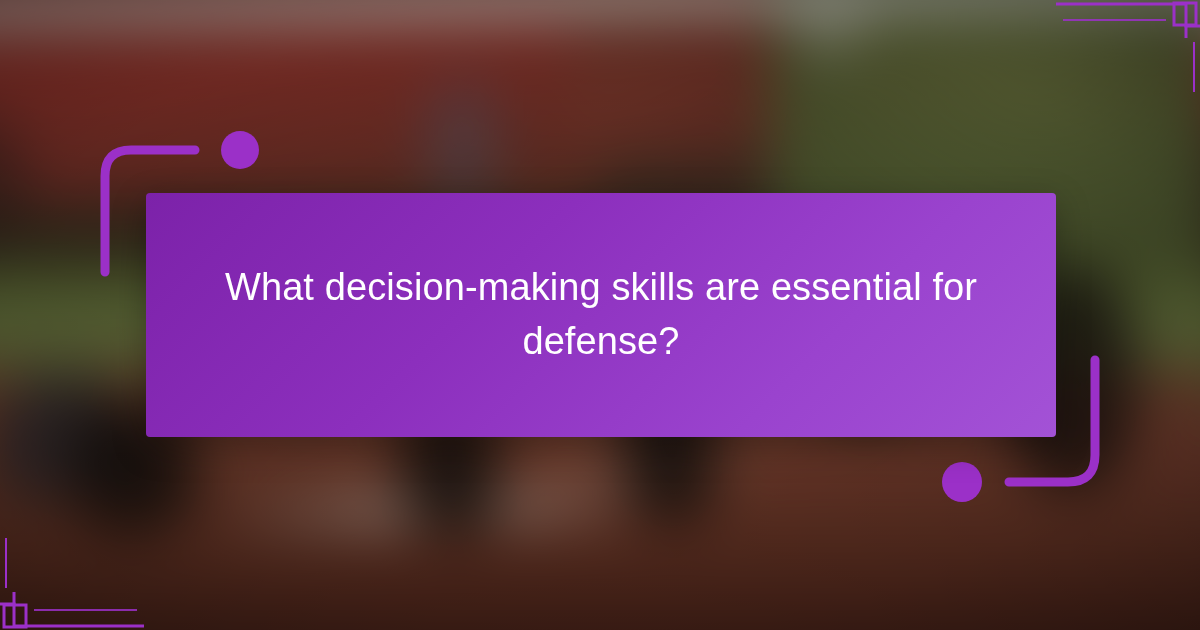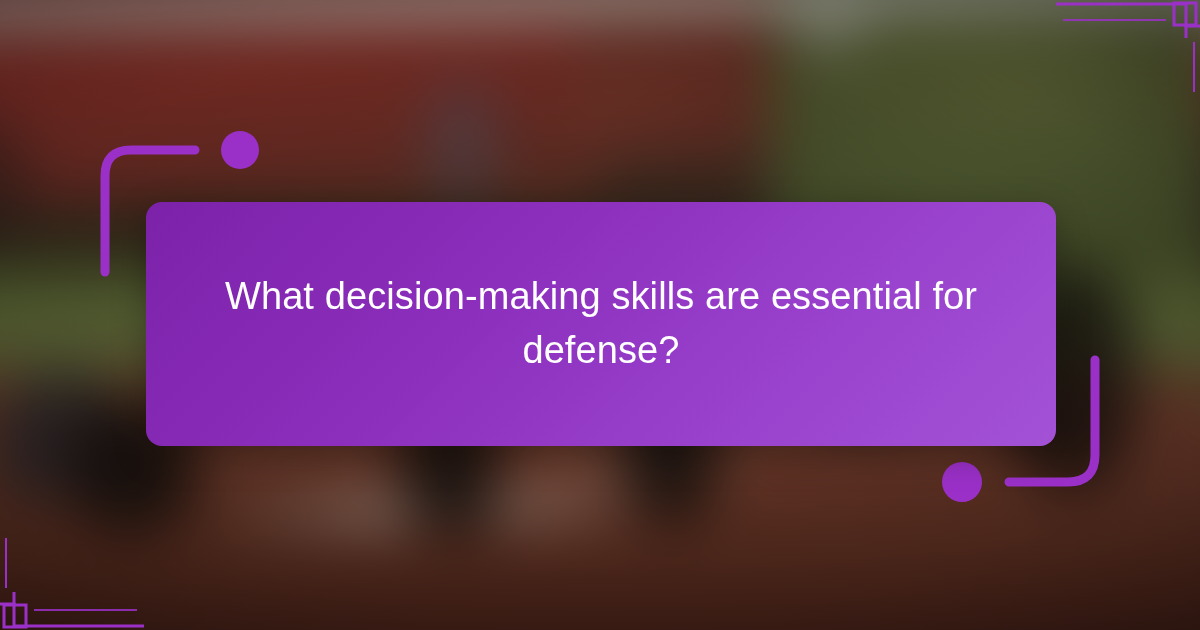--- a/index.html
+++ b/index.html
@@ -117,23 +117,23 @@
   
   .deco-svg {
     position:absolute; inset:0;
     width:1200px; height:630px;
     pointer-events:none;
   }
 
   
   .q-card {
     position:absolute;
-    left:146px; top:202px;
+    left:146px; top:193px;
     width:910px; height:244px;
-    border-radius:16px;
+    border-radius:4px;
     background:linear-gradient(135deg,#7c22a9 0%, #8c2fbd 38%, #9a43ce 72%, #a352d6 100%);
     display:flex;
     align-items:center;
     justify-content:center;
     box-shadow:0 10px 34px rgba(0,0,0,.30);
   }
 
   .q-text {
     width:790px;
     text-align:center;

